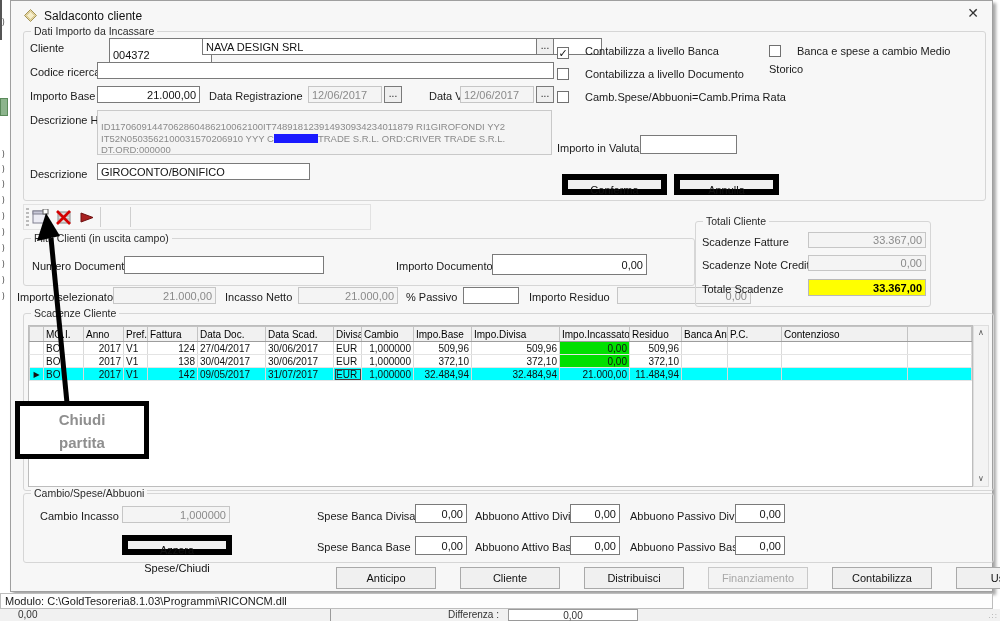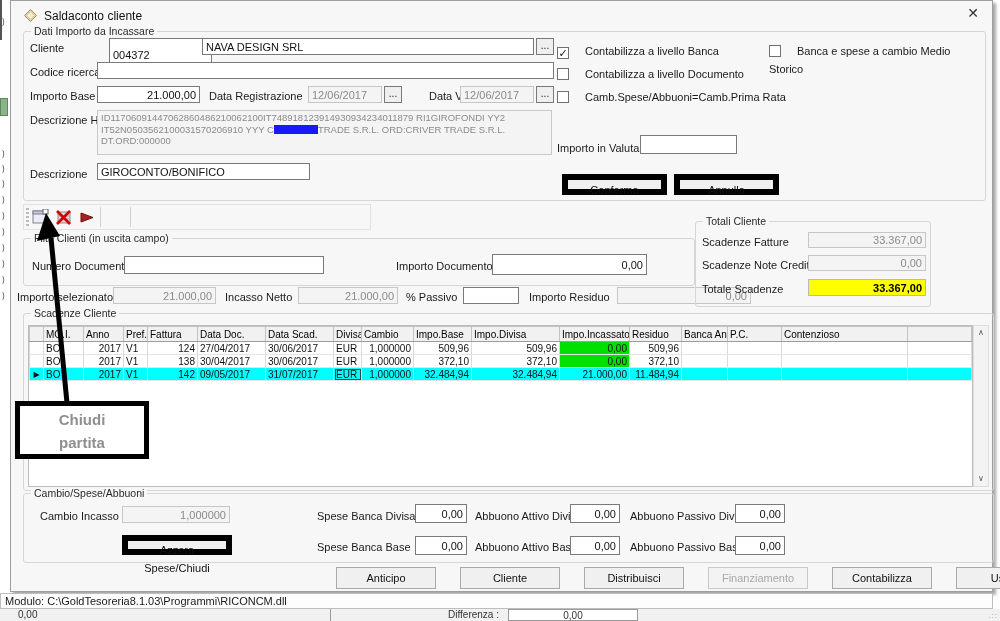--- a/index.html
+++ b/index.html
@@ -25,21 +25,21 @@
   .inp.ro { background:#f4f4f4; border-color:#c6c6c6; color:#8a8a8a; }
   .btn { position:absolute; border:6px solid #000000; background:#f0f0f0; font-size:11px; color:#111; text-align:center; line-height:20px; cursor:default; }
   .dots-btn { position:absolute; border:1px solid #7a7a7a; background:#efefef; font-size:10px; line-height:9px; text-align:center; color:#222; }
   .fs { position:absolute; border:1px solid #d6d6d6; border-radius:3px; }
   .fs > .legend { position:absolute; top:-7px; left:7px; background:#f7f7f7; padding:0 3px; font-size:10.5px; color:#2a2a2a; white-space:nowrap; }
   .cbrow { position:absolute; }
   .cb { display:inline-block; width:12px; height:12px; border:1px solid #707070; background:#fff; vertical-align:-2px; font-size:11px; line-height:11px; text-align:center; color:#111; }
   .cbl { font-size:11px; color:#1a1a1a; margin-left:16px; }
 
   
-  .hb-box { position:absolute; left:73px; top:78px; width:455px; height:45px; background:#f4f4f4; border:1px solid #c9c9c9; font-size:9.5px; color:#8a8a8a; line-height:11.5px; padding:1px 3px; overflow:hidden; }
+  .hb-box { position:absolute; left:73px; top:78px; width:455px; height:45px; background:#f4f4f4; border:1px solid #c9c9c9; font-size:9.5px; color:#8a8a8a; line-height:11.5px; padding:10px 3px; overflow:hidden; }
   .redact { display:inline-block; width:44px; height:9px; background:#1919ff; vertical-align:-1px; }
 
   
   .toolbar { position:absolute; left:12px; top:203px; width:348px; height:26px; border:1px solid #e2e2e2; background:#f7f7f7; }
   .tb-grip { position:absolute; left:2px; top:3px; width:3px; height:18px; background:repeating-linear-gradient(#bbb 0 2px, transparent 2px 4px); }
   .tb-ico { position:absolute; top:4px; width:18px; height:17px; }
   .tb-sep { position:absolute; top:2px; width:1px; height:20px; background:#cfcfcf; }
 
   
   .grid-area { position:absolute; left:4px; top:11px; width:945px; height:162px; background:#fff; border:1px solid #bdbdbd; overflow:hidden; }
@@ -106,21 +106,21 @@
       </span>
       <span class="title-text">Saldaconto cliente</span>
       <span class="close-x">✕</span>
     </div>
 
     <div class="fs" style="left:12px; top:30px; width:963px; height:170px;">
       <span class="legend">Dati Importo da Incassare</span>
 
       <span class="lbl" style="left:6px; top:10px;">Cliente</span>
       <input class="inp" style="left: 85px; top: 6px; width: 103px; height: 33px;" value="004372">
-      <input class="inp" style="left: 178px; top: 6px; width: 332px; height: 17px;" value="NAVA DESIGN SRL">
+      <input class="inp" style="left: 178px; top: 6px; width: 400px; height: 17px;" value="NAVA DESIGN SRL">
       <div class="dots-btn" style="left:512px; top:6px; width:18px; height:17px; line-height:13px;">...</div>
 
       <span class="lbl" style="left:6px; top:34px;">Codice ricerca</span>
       <input class="inp" style="left: 73px; top: 30px; width: 457px; height: 17px;">
 
       <span class="lbl" style="left:6px; top:58px;">Importo Base</span>
       <input class="inp num" style="left: 73px; top: 54px; width: 103px; height: 17px;" value="21.000,00">
       <span class="lbl" style="left:185px; top:58px;">Data Registrazione</span>
       <input class="inp ro" style="left: 284px; top: 54px; width: 74px; height: 17px;" value="12/06/2017">
       <div class="dots-btn" style="left:360px; top:54px; width:18px; height:17px; line-height:13px;">...</div>

